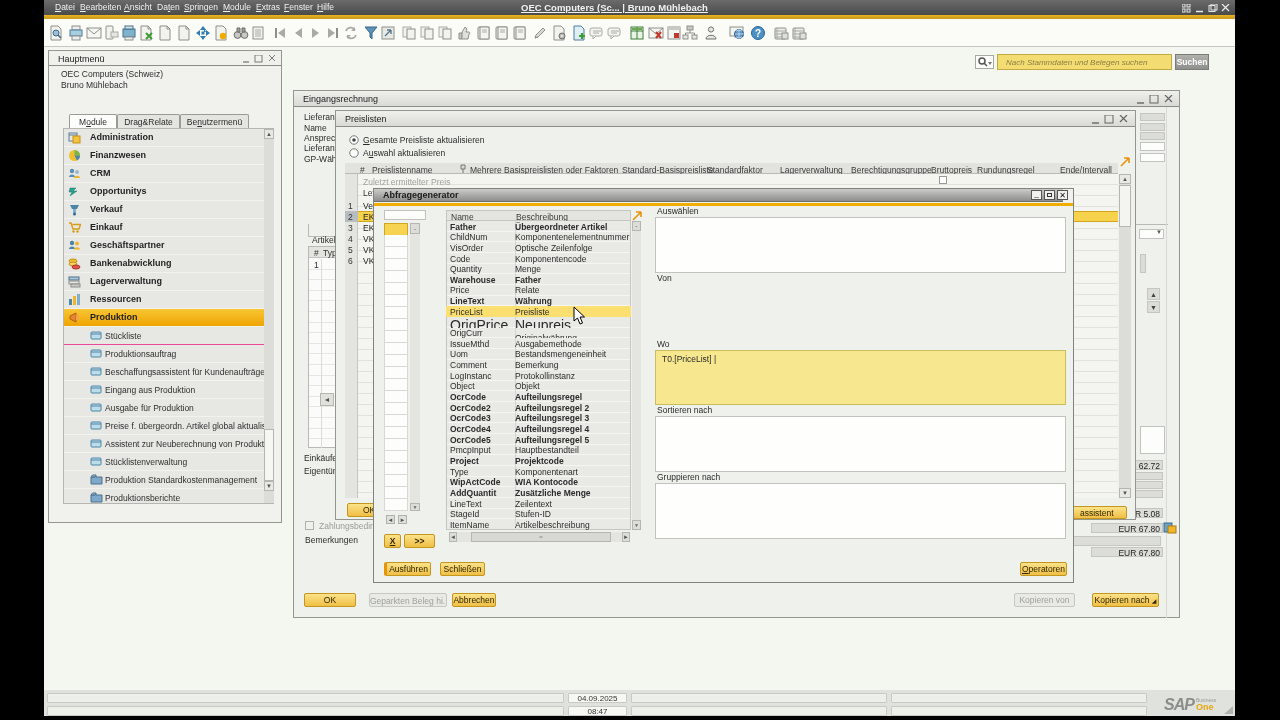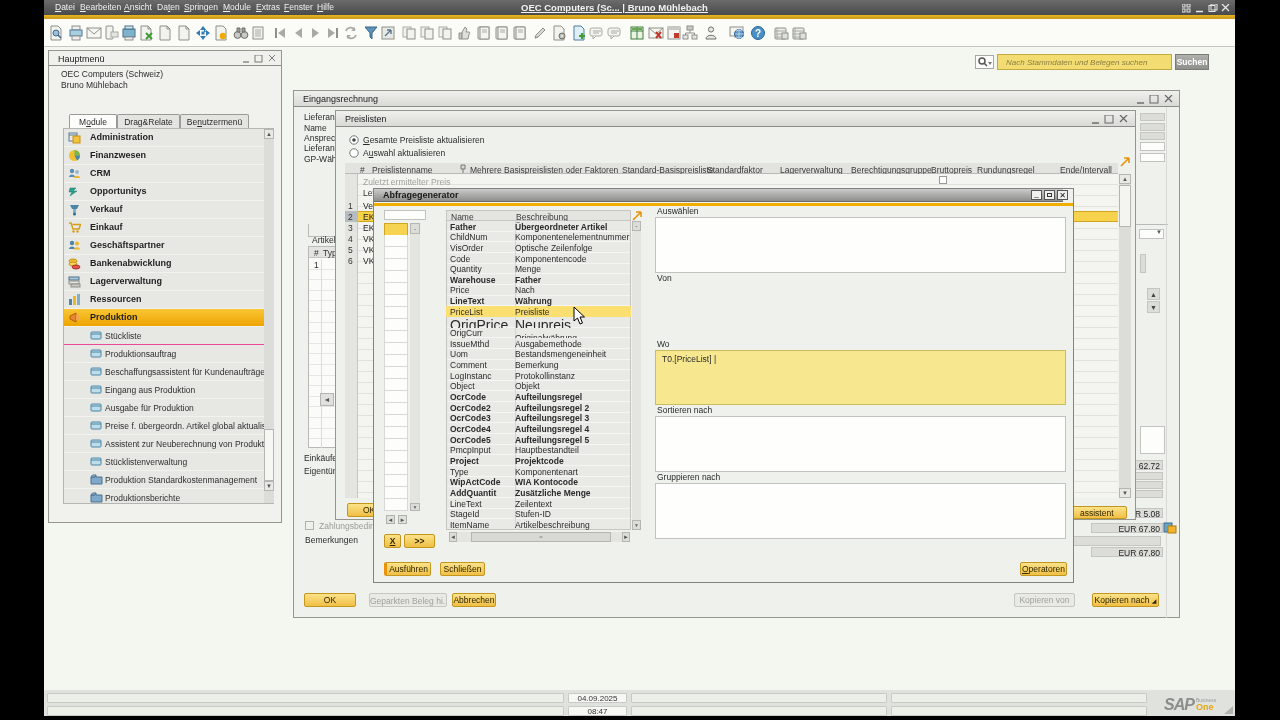--- a/index.html
+++ b/index.html
@@ -642,21 +642,21 @@
       <div class="abs" style="left:72px;top:74.6px;width:185px;height:10.655px;font-size:8.5px;font-weight:normal;white-space:nowrap;overflow:hidden">
         <span class="abs" style="left:4px;top:0.5px">Quantity</span>
         <span class="abs" style="left:69px;top:0.5px">Menge</span>
       </div>
       <div class="abs" style="left:72px;top:85.3px;width:185px;height:10.655px;font-size:8.5px;font-weight:bold;white-space:nowrap;overflow:hidden">
         <span class="abs" style="left:4px;top:0.5px">Warehouse</span>
         <span class="abs" style="left:69px;top:0.5px">Father</span>
       </div>
       <div class="abs" style="left:72px;top:95.9px;width:185px;height:10.655px;font-size:8.5px;font-weight:normal;white-space:nowrap;overflow:hidden">
         <span class="abs" style="left:4px;top:0.5px">Price</span>
-        <span class="abs" style="left:69px;top:0.5px">Nach</span>
+        <span class="abs" style="left:69px;top:0.5px">Relate</span>
       </div>
       <div class="abs" style="left:72px;top:106.6px;width:185px;height:10.655px;font-size:8.5px;font-weight:bold;white-space:nowrap;overflow:hidden">
         <span class="abs" style="left:4px;top:0.5px">LineText</span>
         <span class="abs" style="left:69px;top:0.5px">Währung</span>
       </div>
       <div class="abs" style="left:72px;top:117.2px;width:185px;height:10.655px;background:#fbdf71;font-size:8.5px;font-weight:normal;white-space:nowrap;overflow:hidden">
         <span class="abs" style="left:4px;top:0.5px">PriceList</span>
         <span class="abs" style="left:69px;top:0.5px">Preisliste</span>
       </div>
       <div class="abs" style="left:72px;top:127.9px;width:185px;height:10.655px;font-size:14px;font-weight:normal;white-space:nowrap;overflow:hidden">

